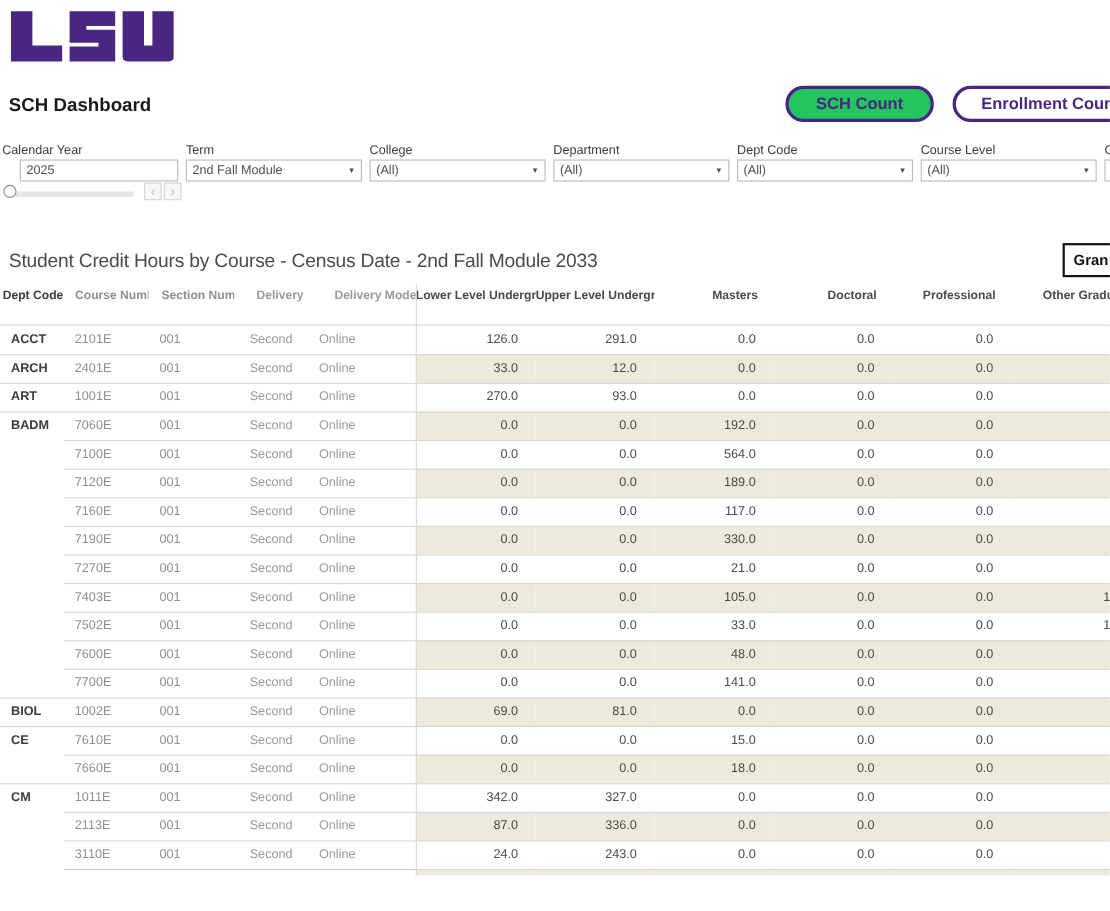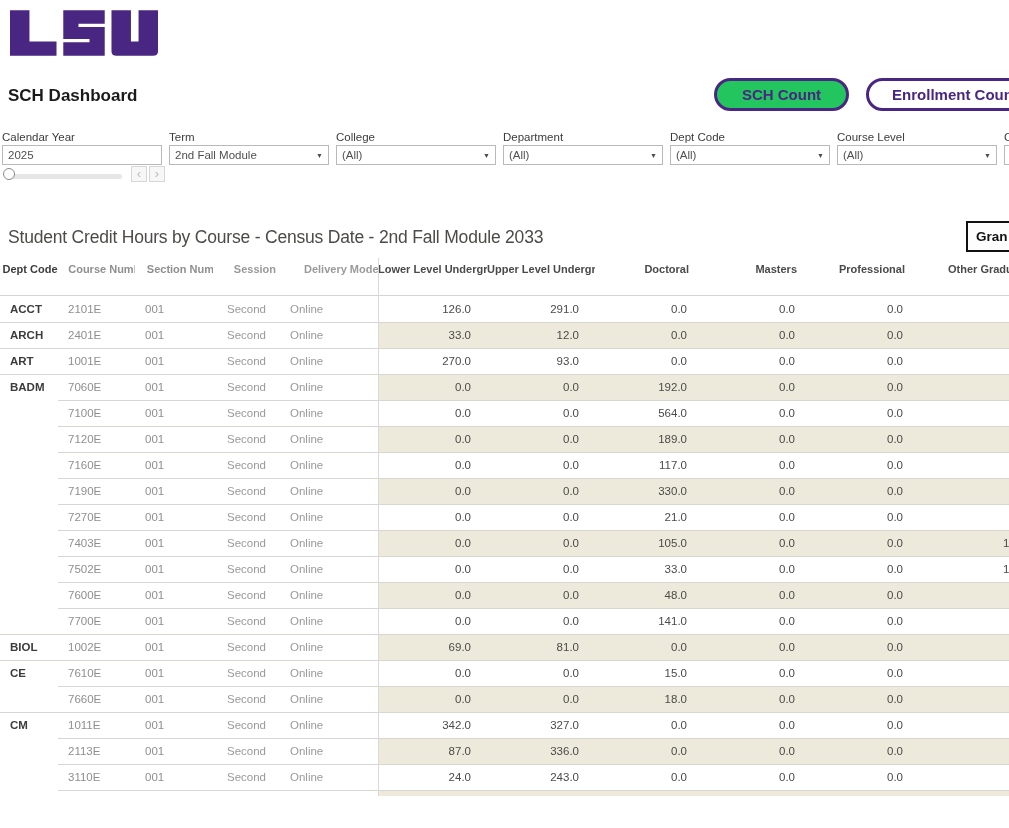--- a/index.html
+++ b/index.html
@@ -91,21 +91,21 @@
   </g>
 </svg>
 
 <div id="app-title" class="abs">SCH Dashboard</div>
 
 <div id="btn-sch" class="pill">SCH Count</div>
 <div id="btn-enroll" class="pill">Enrollment Count</div>
 
 <div class="filter" style="left:2px">
   <div class="flabel">Calendar Year</div>
-  <div class="fbox" style="cursor:text;">
+  <div class="fbox" style="cursor:text;margin-left:16px;">
     <span class="dval">2025</span>
   </div>
   <div class="slider-row">
     <div class="track"></div>
     <div class="thumb"></div>
     <div class="step-btn prev">‹</div>
     <div class="step-btn next">›</div>
   </div>
 </div>
 
@@ -157,26 +157,26 @@
 </div>
 
 <div id="table-title" class="abs">Student Credit Hours by Course - Census Date - 2nd Fall Module 2033</div>
 <div id="btn-grand" class="abs">Gran</div>
 
 <div id="table-area" class="abs">
   <div class="thead">
     <div class="c dept">Dept Code</div>
     <div class="c course">Course Number</div>
     <div class="c section">Section Number</div>
-    <div class="c session">Session</div>
+    <div class="c session">Delivery</div>
     <div class="c delivery">Delivery Mode</div>
     <div class="c num lower">Lower Level Undergraduate</div>
     <div class="c num">Upper Level Undergraduate</div>
+    <div class="c num">Masters</div>
     <div class="c num">Doctoral</div>
-    <div class="c num">Masters</div>
     <div class="c num">Professional</div>
     <div class="c other">Other Gradu</div>
   </div>
   <div id="tbody">
   <div class="trow group-start">
     <div class="c dept">ACCT</div>
     <div class="c course">2101E</div>
     <div class="c section">001</div>
     <div class="c session">Second</div>
     <div class="c delivery">Online</div>

